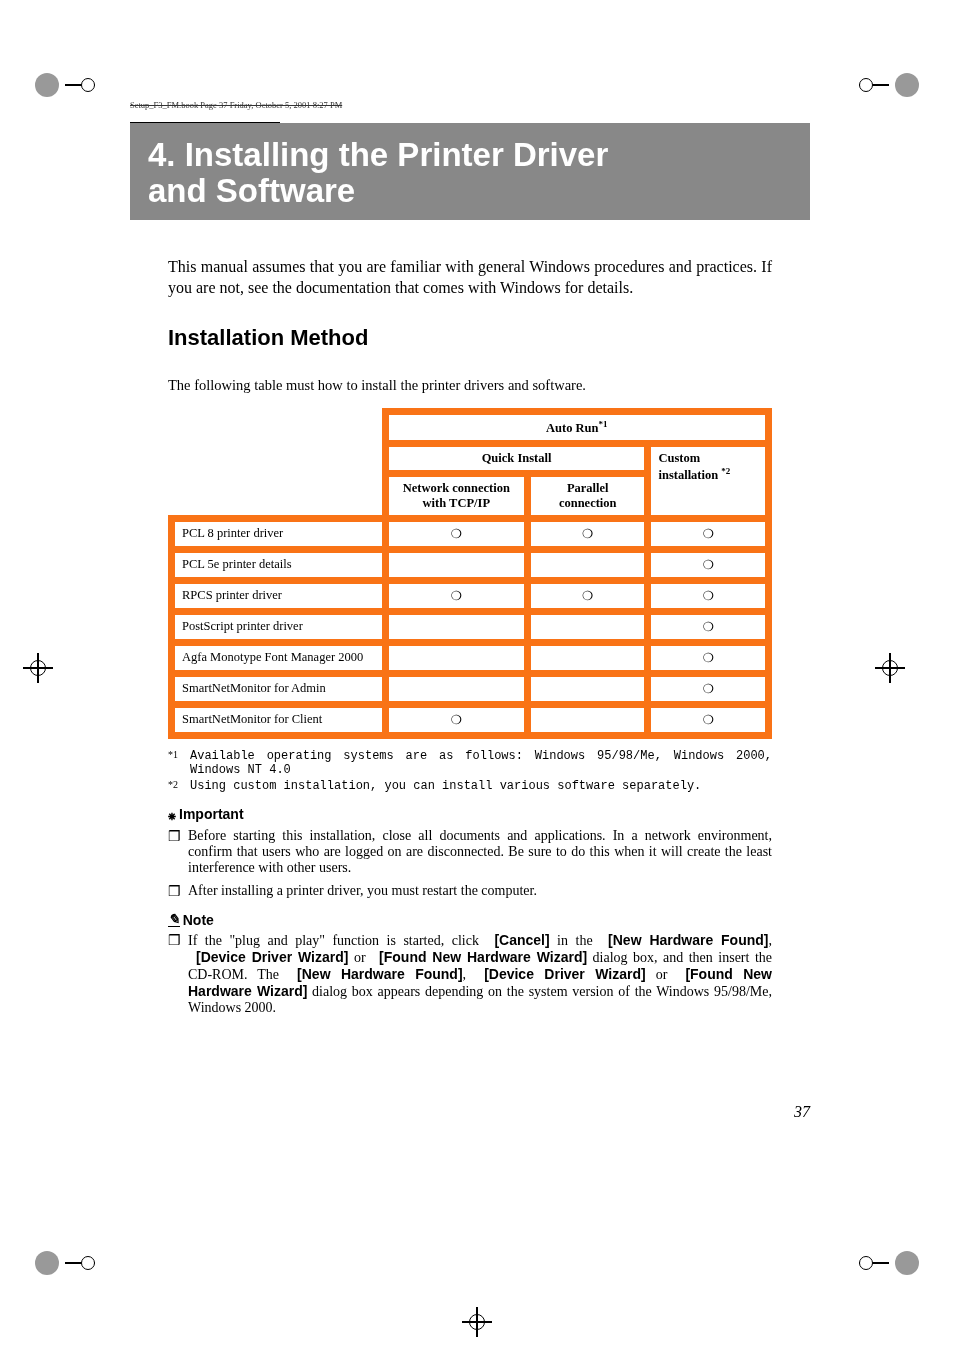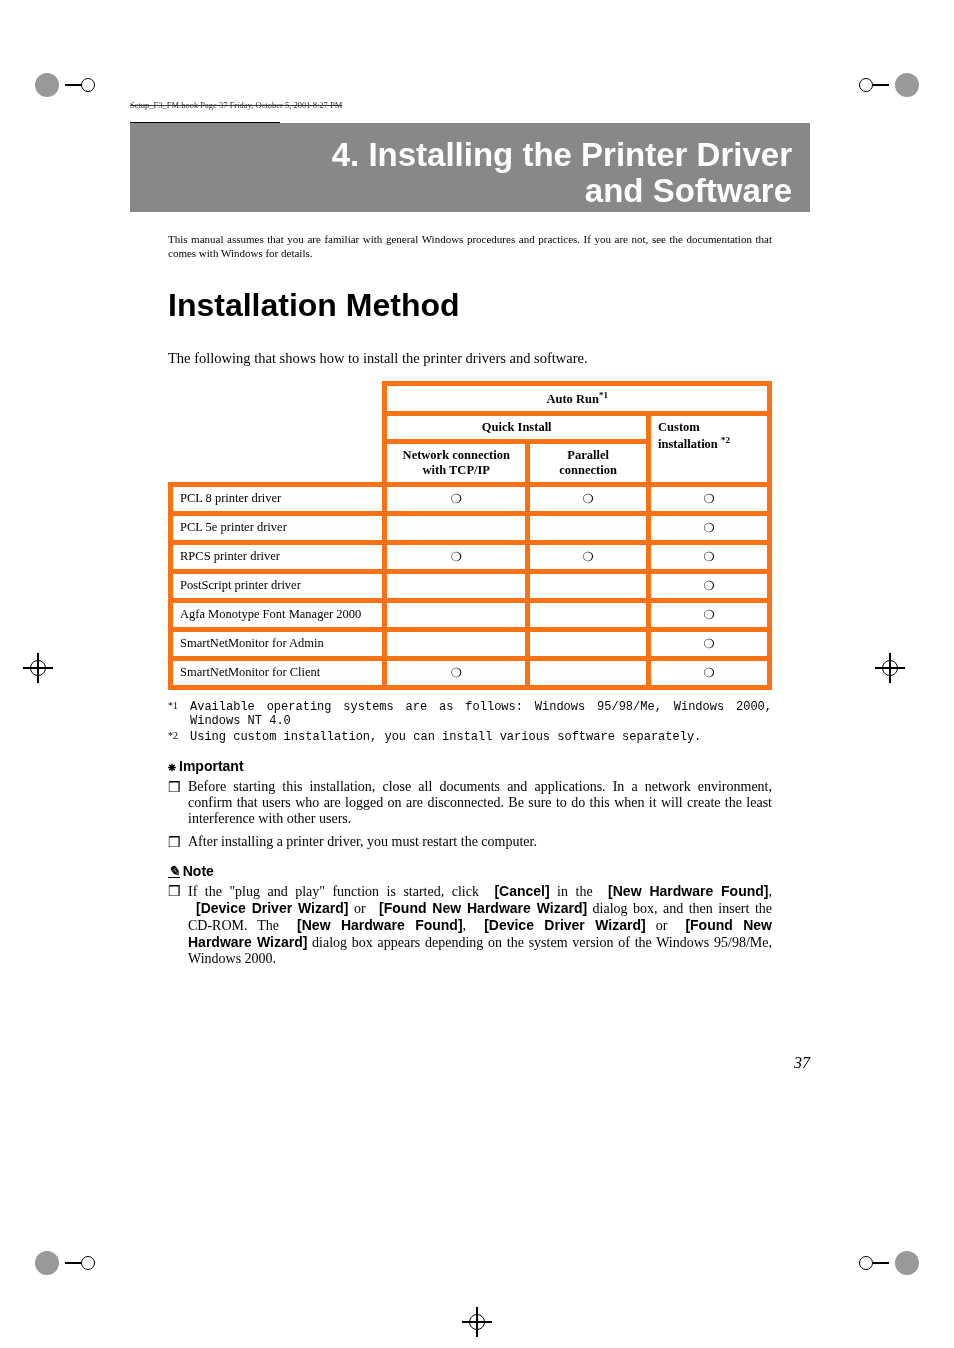--- a/index.html
+++ b/index.html
@@ -89,57 +89,56 @@
       left: 130px;
       top: 122px;
       width: 680px;
     }
     .hline-top {
       border-top: 1px solid #000;
       width: 150px;
     }
     .chapter-banner {
       background: #888;
-      padding: 14px 18px 2px 18px;
-      text-align: right;
+      padding: 14px 18px 10px 18px;
     }
     .chapter-title {
       color: white;
       font-family: Arial, Helvetica, sans-serif;
       font-weight: bold;
       font-size: 33px;
       line-height: 1.1;
     }
     .content-pad {
       padding: 0 38px;
     }
     .preamble {
-      margin-top: 20px;
-      font-size: 11px;
+      margin-top: 36px;
+      font-size: 16px;
       line-height: 1.35;
       text-align: justify;
     }
     .section-h {
       font-family: Arial, Helvetica, sans-serif;
       font-weight: bold;
-      font-size: 32px;
+      font-size: 22px;
       margin-top: 26px;
     }
     .section-intro {
       margin-top: 26px;
       font-size: 14.5px;
     }
     table.install-tbl {
       margin-top: 14px;
       border-collapse: collapse;
       width: 100%;
       font-size: 12.5px;
     }
     table.install-tbl th, table.install-tbl td {
-      border: 5px solid #f97316;
+      border: 7px solid #f97316;
       padding: 4px 7px;
       vertical-align: top;
     }
     table.install-tbl th {
       font-weight: bold;
       text-align: center;
     }
     .no-tl { border-top: none !important; border-left: none !important; }
     .col-head-left { text-align: left !important; }
     .center { text-align: center; }
@@ -258,21 +257,21 @@
   <div class="chapter-banner">
     <div class="chapter-title">4. Installing the Printer Driver</div>
     <div class="chapter-title">and Software</div>
   </div>
 
   <div class="content-pad">
     <p class="preamble">This manual assumes that you are familiar with general Windows procedures and practices. If you are not, see the documentation that comes with Windows for details.</p>
 
     <h2 class="section-h">Installation Method</h2>
 
-    <p class="section-intro">The following that shows how to install the printer drivers and software.</p>
+    <p class="section-intro">The following table must how to install the printer drivers and software.</p>
 
     <table class="install-tbl">
       <tbody>
           <tr>
         <th rowspan="3" class="no-tl" style="width:195px;"></th>
         <th colspan="3"><span>Auto Run</span><sup class="sp">*1</sup></th>
       </tr>
       <tr>
         <th colspan="2">Quick Install</th>
         <th rowspan="2" class="col-head-left" style="width:110px;margin-top:34px;"><span>Custom installation</span> <sup class="sp">*2</sup></th>
@@ -281,21 +280,21 @@
         <th style="width:130px;">Network connection with TCP/IP</th>
         <th style="width:110px;">Parallel connection</th>
       </tr>
       <tr>
         <td>PCL 8 printer driver</td>
         <td class="center">❍</td>
         <td class="center">❍</td>
         <td class="center">❍</td>
       </tr>
       <tr>
-        <td>PCL 5e printer driver</td>
+        <td>PCL 5e printer details</td>
         <td class="center"></td>
         <td class="center"></td>
         <td class="center">❍</td>
       </tr>
       <tr>
         <td>RPCS printer driver</td>
         <td class="center">❍</td>
         <td class="center">❍</td>
         <td class="center">❍</td>
       </tr>

